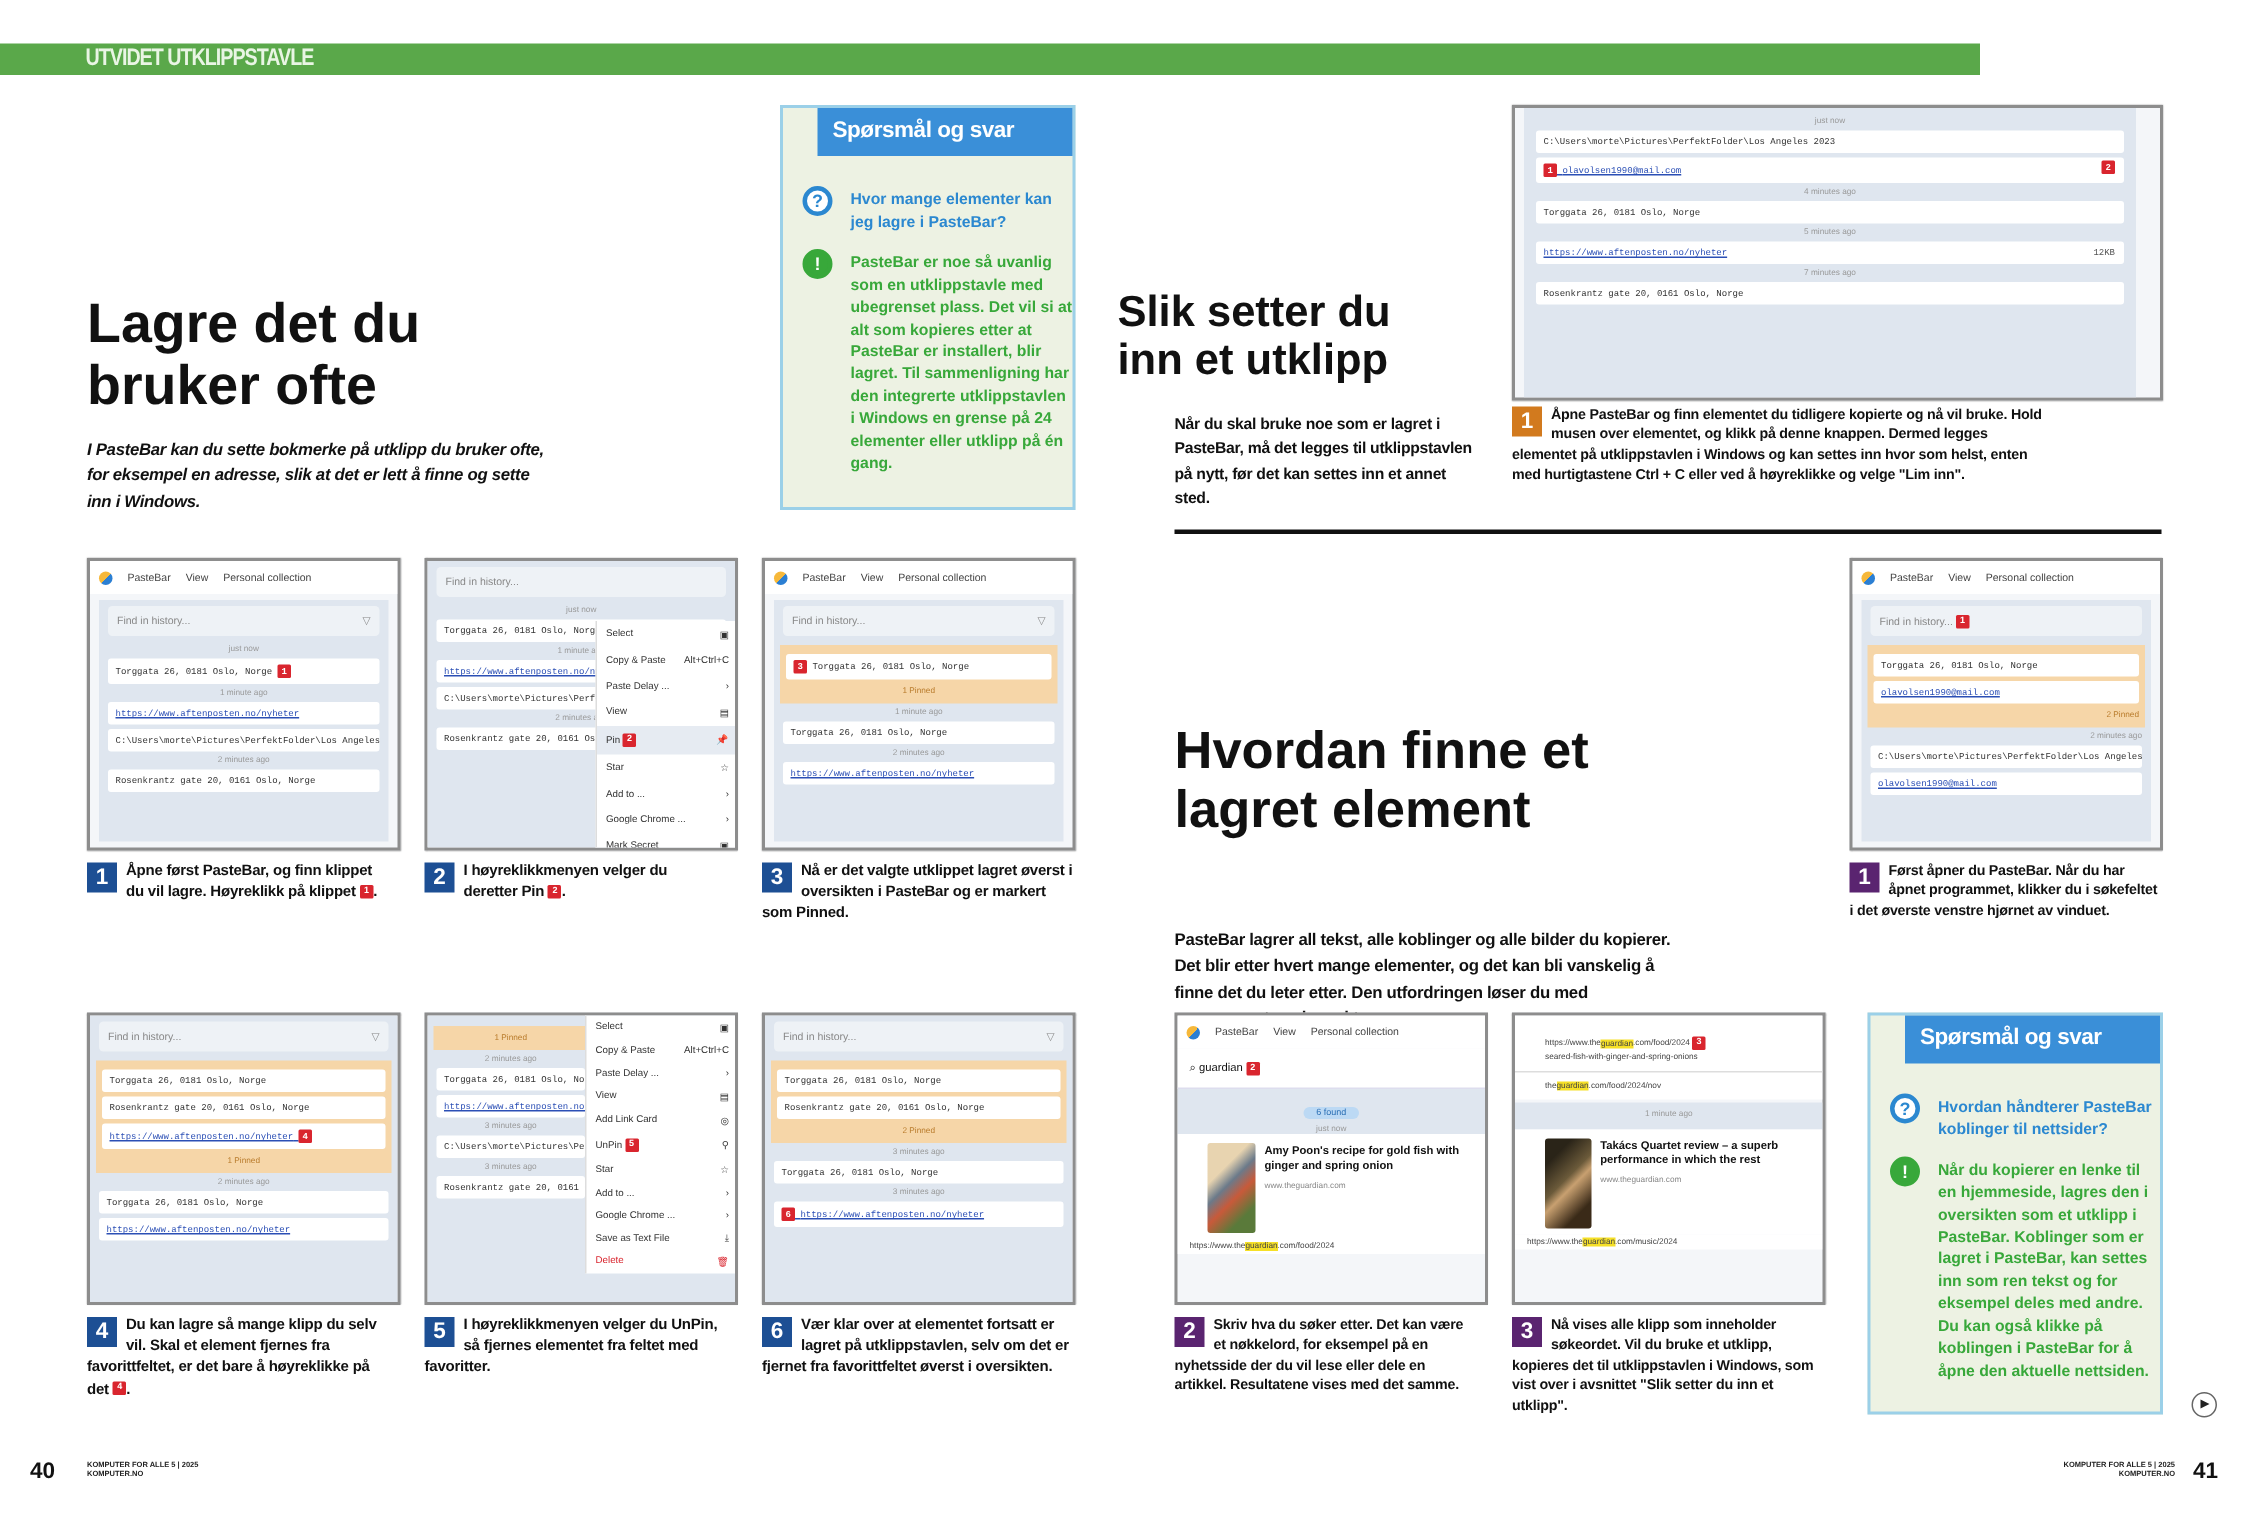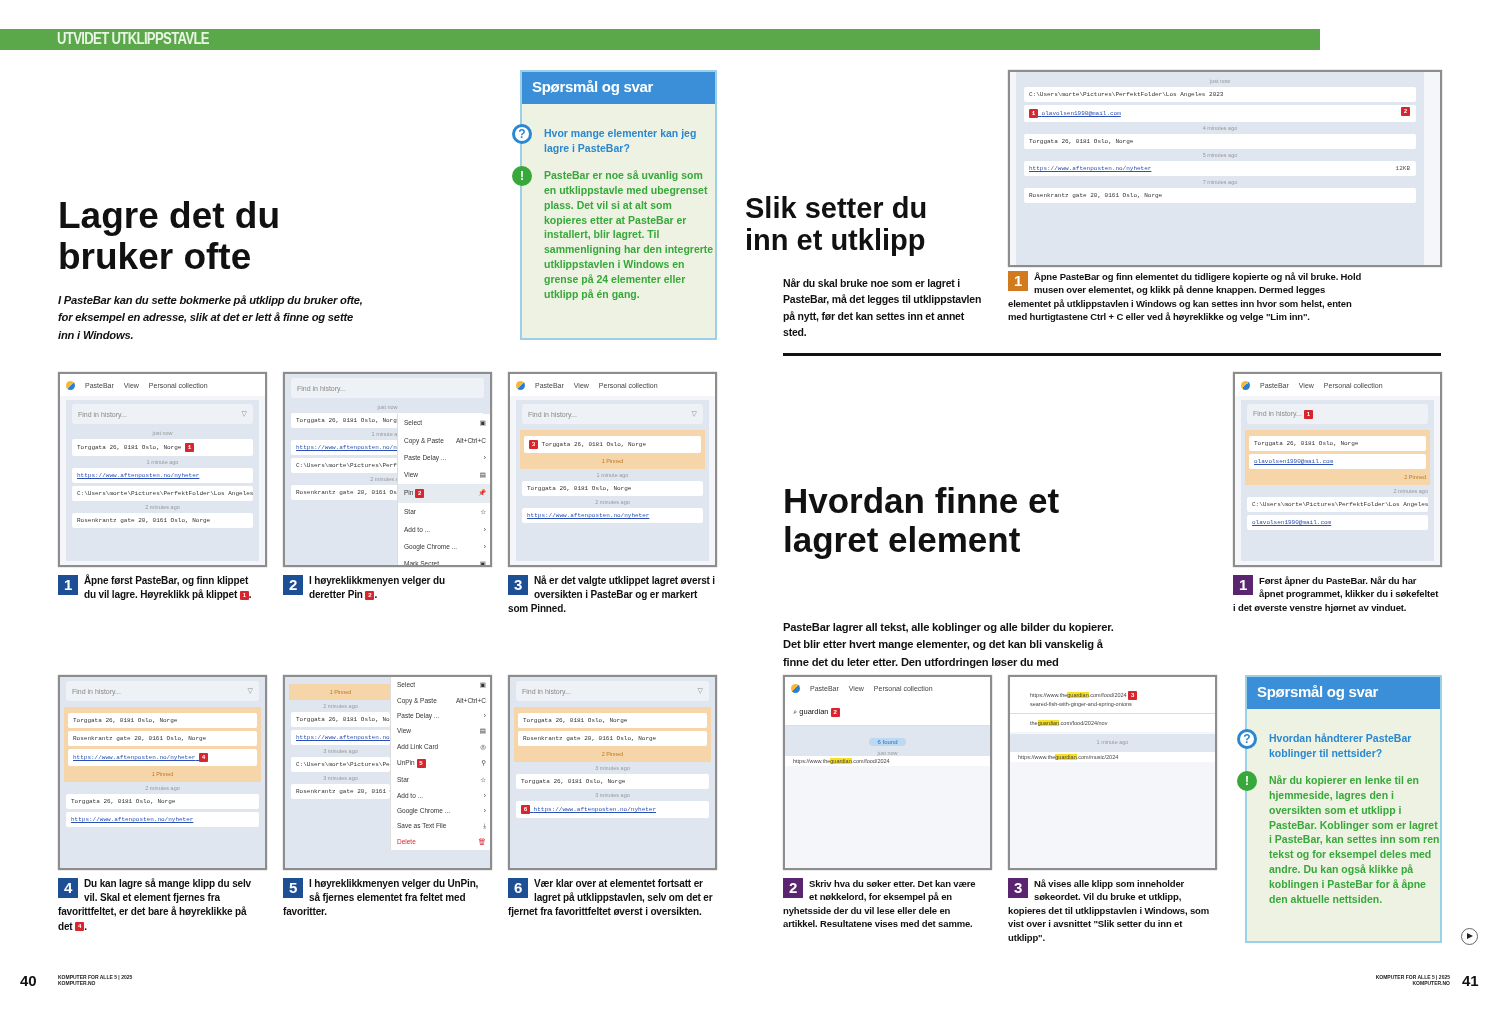--- a/index.html
+++ b/index.html
@@ -2,21 +2,21 @@
 <html><head>
 <meta charset="utf-8">
 <style>
   * { box-sizing: border-box; margin: 0; padding: 0; }
   body { width: 1500px; height: 1009px; background: #fff; position: relative; overflow: hidden; font-family: "Liberation Sans", sans-serif; color: #111; }
   .abs { position: absolute; }
   .topbar { left: 0; top: 29px; width: 1320px; height: 21px; background: #5aa84a; }
   .topbar span { position: absolute; left: 57px; top: 1px; color: #e9f5e4; font-family: "Liberation Sans", sans-serif; font-weight: bold; font-size: 16px; letter-spacing: -0.8px; transform: scaleX(0.82); transform-origin: left; }
   h1.head { font-family: "Liberation Sans", sans-serif; font-weight: bold; line-height: 1.1; color: #111; }
   .lead { font-size: 11.2px; font-weight: bold; line-height: 1.55; color: #111; letter-spacing: -0.2px; }
-  .qa { border: 2px solid #9bd0e8; background: #edf2e3; }
+  .qa { border: 2px solid #9bd0e8; background: #edf2e3; padding-left: 23px; }
   .qa .qh { background: #3a8fd8; color: #fff; font-weight: bold; font-size: 15px; padding: 6px 10px; height: 32px; letter-spacing: -0.3px; }
   .qa .q, .qa .a { position: relative; padding-left: 22px; font-weight: bold; font-size: 10.5px; line-height: 1.42; }
   .qa .q { color: #2b88d0; margin-top: 22px; }
   .qa .a { color: #38a83a; margin-top: 12px; }
   .qa .ic { position: absolute; left: -10px; top: -2px; width: 20px; height: 20px; border-radius: 50%; background: #fff; border: 3px solid; font-size: 12px; font-weight: bold; text-align: center; line-height: 14px; }
   .qa .q .ic { border-color: #2b88d0; color: #2b88d0; }
   .qa .a .ic { border-color: #38a83a; color: #fff; background: #38a83a; }
   .shot { border: 2px solid #8d8d8d; background: #f4f6f9; overflow: hidden; box-shadow: 0 0 1px #888; }
   .app-head { display: flex; align-items: center; gap: 10px; height: 22px; padding: 0 6px; font-size: 7px; color: #444; background: #fff; }
   .logo { width: 9px; height: 9px; border-radius: 50%; background: linear-gradient(135deg, #f6b83a 50%, #2b7fd3 50%); }
@@ -317,30 +317,44 @@
 
 <div class="abs shot" style="left:783px;top:675px;width:209px;height:195px;">
   <div class="app-head">
       <span class="logo"></span>
       <span>PasteBar</span>
       <span>View</span>
       <span>Personal collection</span>
     </div>
   <div style="background:#fff;padding:8px 8px;font-size:7.5px;border-bottom:1px solid #dde;">⌕ <span>guardian</span> <span class="mark">2</span></div>
   <div style="background:#dfe6ef;height:30px;text-align:center;padding-top:4px;"><span style="background:#bcd9f4;color:#2b6fb5;font-size:6px;padding:1px 8px;border-radius:6px;">6 found</span><div class="tstamp">just now</div></div>
+  <div style="display:flex;gap:6px;padding:6px 8px 4px 20px;background:#fff;">
+    <div class="thumb" style="background:linear-gradient(135deg,#e8d4b0 30%,#6b7a8a 45%,#c85a3a 60%,#5a7a3a 80%);"></div>
+    <div>
+      <div style="font-size:7.5px;font-weight:bold;line-height:1.3;">Amy Poon's recipe for gold fish with ginger and spring onion</div>
+      <div style="font-size:5.5px;color:#888;margin-top:6px;">www.theguardian.com</div>
+    </div>
+  </div>
   <div style="background:#fff;font-size:5.5px;padding:2px 8px;color:#444;">https://www.the<span class="hl">guardian</span>.com/food/2024</div>
 </div>
 <div class="abs cap" style="left:783px;top:877px;width:200px;font-size:9.5px;"><span class="num purple">2</span><span>Skriv hva du søker etter. Det kan være et nøkkelord, for eksempel på en nyhetsside der du vil lese eller dele en artikkel. Resultatene vises med det samme.</span></div>
 
 <div class="abs shot" style="left:1008px;top:675px;width:209px;height:195px;">
   <div style="background:#fff;font-size:5.5px;padding:14px 8px 4px 20px;color:#444;line-height:1.6;">https://www.the<span class="hl">guardian</span>.com/food/2024 <span class="mark">3</span><br>seared-fish-with-ginger-and-spring-onions</div>
   <div style="background:#fff;font-size:5.5px;padding:6px 8px 6px 20px;color:#444;border-top:1px solid #ddd;">the<span class="hl">guardian</span>.com/food/2024/nov</div>
   <div style="background:#dfe6ef;height:18px;">
       <div class="tstamp" style="padding-top:5px;">1 minute ago</div>
     </div>
+  <div style="display:flex;gap:6px;padding:6px 8px 4px 20px;background:#fff;">
+    <div class="thumb" style="background:linear-gradient(135deg,#2a2418 20%,#6b5a3a 45%,#c8a070 55%,#3a2a18 80%);"></div>
+    <div>
+      <div style="font-size:7.5px;font-weight:bold;line-height:1.3;">Takács Quartet review – a superb performance in which the rest</div>
+      <div style="font-size:5.5px;color:#888;margin-top:6px;">www.theguardian.com</div>
+    </div>
+  </div>
   <div style="background:#fff;font-size:5.5px;padding:2px 8px;color:#444;">https://www.the<span class="hl">guardian</span>.com/music/2024</div>
 </div>
 <div class="abs cap" style="left:1008px;top:877px;width:210px;font-size:9.5px;"><span class="num purple">3</span><span>Nå vises alle klipp som inneholder søkeordet. Vil du bruke et utklipp, kopieres det til utklippstavlen i Windows, som vist over i avsnittet "Slik setter du inn et utklipp".</span></div>
 
 <div class="abs qa" style="left:1245px;top:675px;width:197px;height:268px;">
   <div class="qh">Spørsmål og svar</div>
   <div class="q"><span class="ic">?</span><span>Hvordan håndterer PasteBar koblinger til nettsider?</span></div>
   <div class="a"><span class="ic">!</span><span>Når du kopierer en lenke til en hjemmeside, lagres den i oversikten som et utklipp i PasteBar. Koblinger som er lagret i PasteBar, kan settes inn som ren tekst og for eksempel deles med andre. Du kan også klikke på koblingen i PasteBar for å åpne den aktuelle nettsiden.</span></div>
 </div>
 

